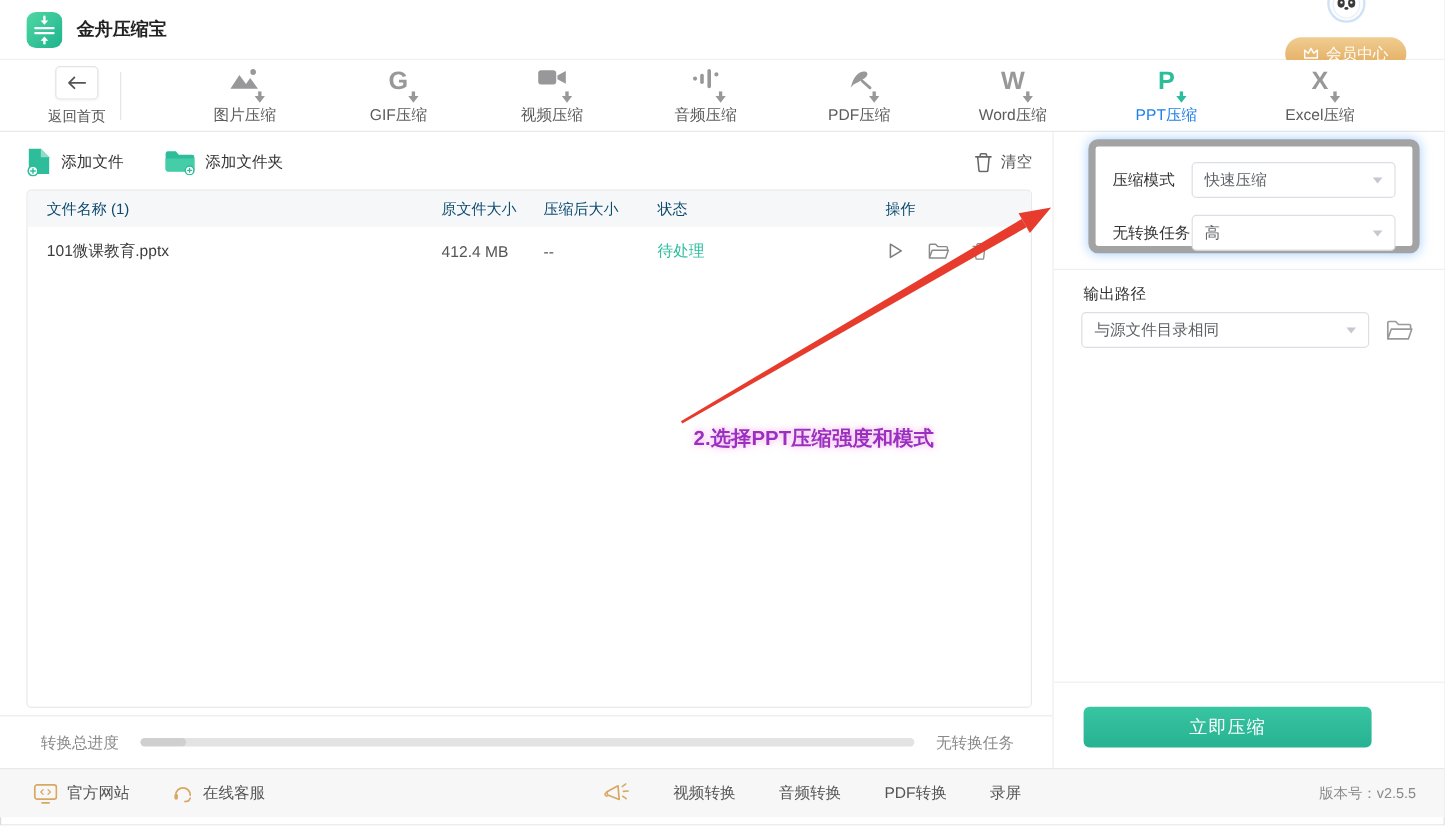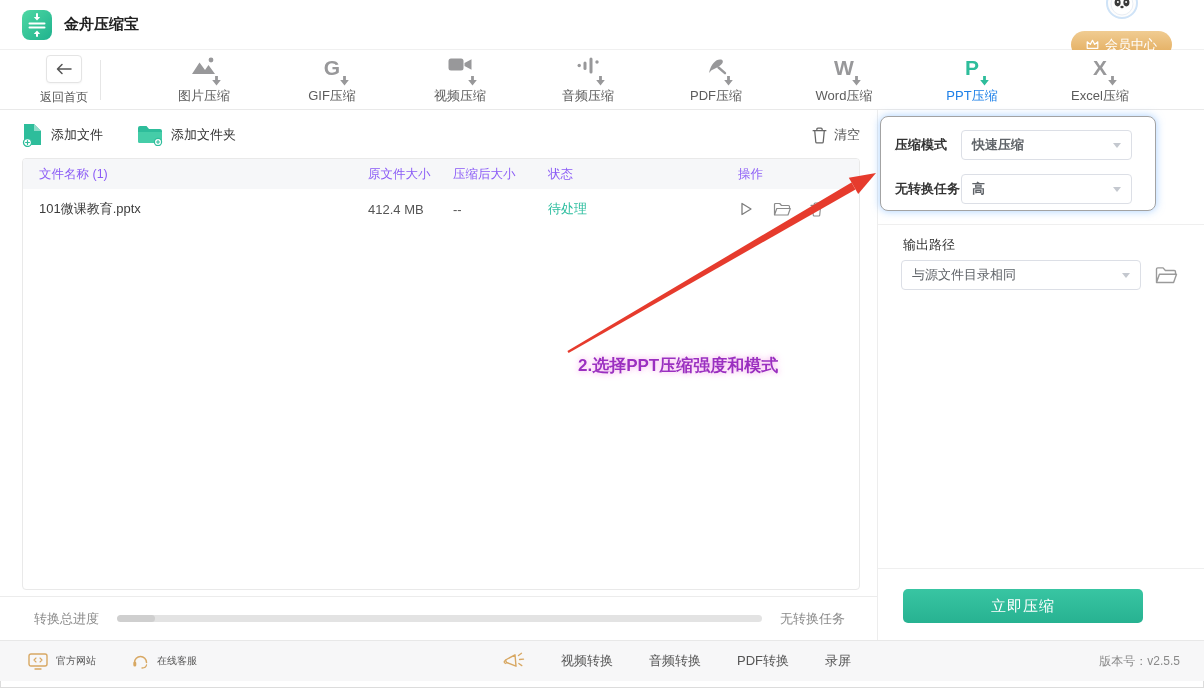--- a/index.html
+++ b/index.html
@@ -58,21 +58,21 @@
   .tool-btn { display:flex; align-items:center; gap:8px; cursor:pointer;
     font-size:13px; color:#333; }
   .tool-btn + .tool-btn { margin-left:34px; }
   .clear-btn { margin-left:auto; display:flex; align-items:center; gap:7px;
     cursor:pointer; font-size:13px; color:#555; }
 
   .filebox { position:absolute; left:22px; top:48px; width:838px; height:432px;
     border:1px solid #e9e9e9; border-radius:4px; background:#fff; overflow:hidden; }
   .thead { height:30px; background:#f6f7f9; display:grid;
     grid-template-columns:1fr 85px 95px 190px 105px; align-items:center;
-    padding:0 16px; font-size:12.5px; color:#8b5cf6; }
+    padding:0 16px; font-size:12.5px; color:#0c4a6e; }
   .trow { height:40px; display:grid;
     grid-template-columns:1fr 85px 95px 190px 105px; align-items:center;
     padding:0 16px; font-size:13px; color:#3c3c3c; }
   .cell-size { color:#555; }
   .cell-status { color:#2bbd9e; }
   .ops { display:flex; align-items:center; gap:19px; }
   .op-ico { cursor:pointer; display:flex; }
 
   .progress-divider { position:absolute; left:0; top:486px; width:877px;
     border-top:1px solid #ececec; }
@@ -81,23 +81,23 @@
   .progress-label { font-size:13px; color:#8a8a8a; white-space:nowrap; }
   .progress-track { flex:1; height:7px; margin:0 18px; border-radius:4px;
     background:#e3e3e3; position:relative; overflow:hidden; }
   .progress-cap { position:absolute; left:0; top:0; width:38px; height:7px;
     border-radius:4px; background:#cfcfcf; }
   .progress-status { font-size:13px; color:#8a8a8a; white-space:nowrap; }
 
   
   .right-panel { position:absolute; left:877px; top:110px; width:327px;
     height:530px; background:#fff; border-left:1px solid #ededed; }
-  .blue-box { position:absolute; left:2px; top:6px; width:276px; height:95px;
-    background:#fff; border:1px solid #a3a3a3; border-radius:8px;
-    box-shadow:0 0 9px rgba(96,170,255,.55); padding:13px 14px;font-weight:bold; }
+  .blue-box { position:absolute; left:29px; top:6px; width:276px; height:95px;
+    background:#fff; border:6px solid #a3a3a3; border-radius:8px;
+    box-shadow:0 0 9px rgba(96,170,255,.55); padding:13px 14px; }
   .setting-row { display:flex; align-items:center; margin-bottom:14px; }
   .setting-label { width:66px; font-size:13px; color:#333; }
   .sel { position:relative; height:30px; border:1px solid #dcdfe6;
     border-radius:4px; background:#fff; display:flex; align-items:center;
     padding:0 26px 0 10px; font-size:13px; color:#5f6368; cursor:pointer; }
   .sel-sm { width:171px; }
   .caret { position:absolute; right:10px; top:12px; width:0; height:0;
     border-left:4.5px solid transparent; border-right:4.5px solid transparent;
     border-top:5.5px solid #c4c8cf; }
   .rp-divider1 { position:absolute; left:0; top:114px; width:327px;
@@ -111,21 +111,21 @@
     border-top:1px solid #efefef; }
   .compress-btn { position:absolute; left:25px; top:479px; width:240px;
     height:34px; border:none; border-radius:5px; cursor:pointer;
     background:linear-gradient(180deg,#38c5a2,#27b291); color:#fff;
     font-size:15px; font-family:inherit; letter-spacing:1px; }
 
   
   .footer { position:absolute; left:0; top:640px; width:1204px; height:41px;
     background:#f7f7f8; border-top:1px solid #e8e8e8; display:flex;
     align-items:center; padding:0 24px 0 28px; }
-  .f-link { display:flex; align-items:center; gap:8px; font-size:10px;
+  .f-link { display:flex; align-items:center; gap:8px; font-size:13px;
     color:#555; cursor:pointer; }
   .f-link + .f-link { margin-left:36px; }
   .f-center { position:absolute; left:502px; top:0; height:100%; display:flex;
     align-items:center; gap:36px; }
   .f-center .mini-link { font-size:13px; color:#555; cursor:pointer; }
   .version { margin-left:auto; font-size:12px; color:#8a8a8a; }
 
   
   .overlay { position:absolute; left:0; top:0; width:1204px; height:688px;
     pointer-events:none; z-index:5; }

